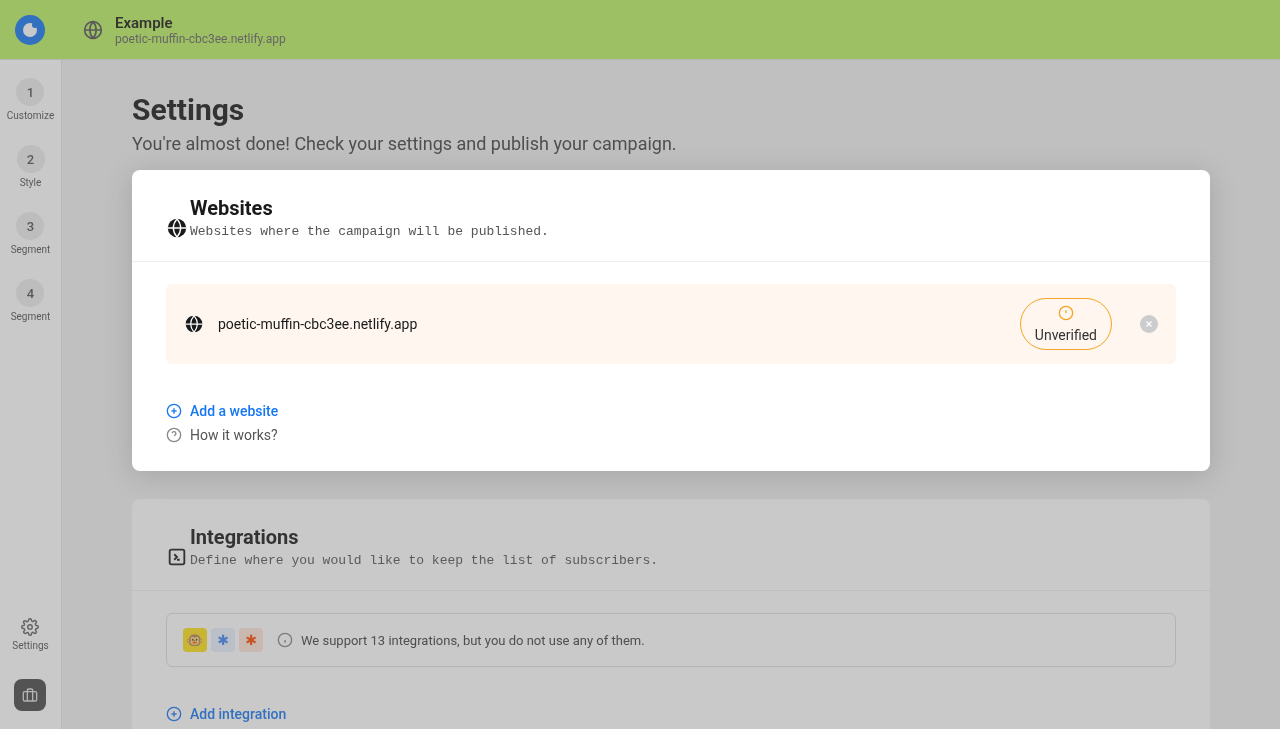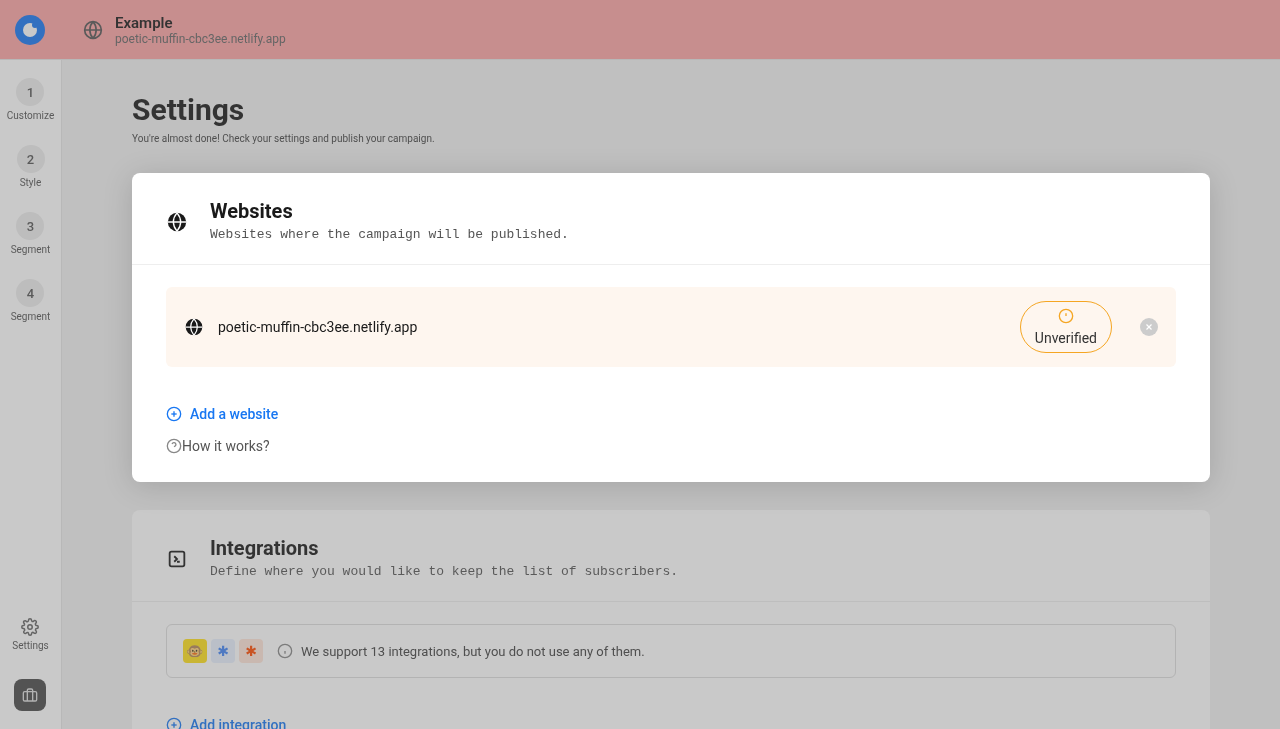--- a/index.html
+++ b/index.html
@@ -1,19 +1,19 @@
 <!DOCTYPE html>
 <html><head>
 <meta charset="utf-8">
 <style>
 * { margin: 0; padding: 0; box-sizing: border-box; }
 body { font-family: -apple-system, BlinkMacSystemFont, "Segoe UI", Roboto, sans-serif; background: #f2f2f2; width: 1280px; height: 729px; overflow: hidden; position: relative; }
 
 
-.top-header { position: absolute; top: 0; left: 0; right: 0; height: 60px; background: #fca5a5; border-bottom: 1px solid #e5e5e5; display: flex; align-items: center; padding-left: 15px; }
+.top-header { position: absolute; top: 0; left: 0; right: 0; height: 60px; background: #bef264; border-bottom: 1px solid #e5e5e5; display: flex; align-items: center; padding-left: 15px; }
 .logo { width: 30px; height: 30px; border-radius: 50%; background: #1877f2; display: flex; align-items: center; justify-content: center; }
 .logo-inner { width: 14px; height: 14px; border-radius: 50%; background: #fff; position: relative; }
 .logo-inner::after { content: ''; position: absolute; width: 6px; height: 6px; border-radius: 50%; background: #1877f2; top: -1px; right: -1px; }
 .header-site { display: flex; align-items: center; margin-left: 38px; gap: 12px; }
 .header-globe { width: 20px; height: 20px; }
 .header-text { display: flex; flex-direction: column; }
 .header-title { font-size: 15px; font-weight: 600; color: #1a1a1a; }
 .header-subtitle { font-size: 12px; color: #666; }
 
 
@@ -24,43 +24,43 @@
 .sidebar-bottom { margin-top: auto; display: flex; flex-direction: column; align-items: center; padding-bottom: 18px; gap: 28px; }
 .settings-item { display: flex; flex-direction: column; align-items: center; cursor: pointer; }
 .settings-icon { width: 18px; height: 18px; color: #666; margin-bottom: 4px; }
 .settings-label { font-size: 10px; color: #555; }
 .briefcase-btn { width: 32px; height: 32px; border-radius: 8px; background: #4a4a4a; display: flex; align-items: center; justify-content: center; cursor: pointer; }
 
 
 .main { position: absolute; top: 60px; left: 62px; right: 0; bottom: 0; overflow-y: auto; }
 .content { padding: 32px 70px 40px 70px; }
 .page-title { font-size: 30px; font-weight: 700; color: #1a1a1a; margin-bottom: 6px; }
-.page-subtitle { font-size: 10px; color: #444; margin-bottom: 29px; }
+.page-subtitle { font-size: 18px; color: #444; margin-bottom: 16px; }
 
 
 .card { background: #fff; border-radius: 8px; margin-bottom: 28px; box-shadow: 0 1px 12px rgba(0,0,0,0.1); }
 .card-dim { background: #fff; border-radius: 8px; margin-bottom: 28px; }
-.card-header { padding: 26px 34px 22px 34px; display: flex; align-items: center; gap: 22px; border-bottom: 1px solid #eee; }
+.card-header { padding: 26px 34px 22px 34px; display: flex; align-items: flex-end; gap: 2px; border-bottom: 1px solid #eee; }
 .card-icon { width: 22px; height: 22px; flex-shrink: 0; margin-top: 2px; }
 .card-title { font-size: 20px; font-weight: 700; color: #1a1a1a; margin-bottom: 4px; }
 .card-desc { font-size: 13px; color: #555; font-family: Liberation Mono, monospace; }
 .card-body { padding: 22px 34px 28px 34px; }
 
 
 .website-row { background: #fef6ef; border-radius: 6px; padding: 14px 18px; display: flex; align-items: center; gap: 14px; position: relative; }
 .website-globe { width: 20px; height: 20px; }
 .website-url { font-size: 14px; color: #1a1a1a; flex: 1; }
 .status-badge { display: flex; align-items: center; gap: 6px; border: 1px solid #f5a623; border-radius: 999px; padding: 6px 14px; font-size: 14px; color: #333; flex-direction: column; }
 .status-icon { width: 16px; height: 16px; }
 .remove-btn { width: 18px; height: 18px; border-radius: 50%; background: #ccc; display: flex; align-items: center; justify-content: center; cursor: pointer; margin-left: 14px; }
 
 
 .action-link { display: flex; align-items: center; gap: 8px; color: #1877f2; font-size: 14px; font-weight: 500; margin-top: 39px; cursor: pointer; }
 .action-link svg { width: 16px; height: 16px; }
-.help-link { display: flex; align-items: center; color: #555; font-size: 14px; margin-top: 16px; cursor: pointer; }
+.help-link { display: flex; align-items: center; gap: 8px; color: #555; font-size: 14px; margin-top: 8px; cursor: pointer; }
 .help-link svg { width: 16px; height: 16px; }
 
 
 .info-box { border: 1px solid #ddd; border-radius: 6px; padding: 14px 16px; display: flex; align-items: center; gap: 14px; }
 .integration-icons { display: flex; gap: 4px; }
 .int-icon { width: 24px; height: 24px; border-radius: 4px; display: flex; align-items: center; justify-content: center; font-size: 14px; }
 .int-icon.i1 { background: #ffe01b; color: #000; }
 .int-icon.i2 { background: #e8f0fe; color: #4285f4; }
 .int-icon.i3 { background: #ffe5d9; color: #ff4a00; }
 .info-text { font-size: 13px; color: #444; display: flex; align-items: center; gap: 8px; }

